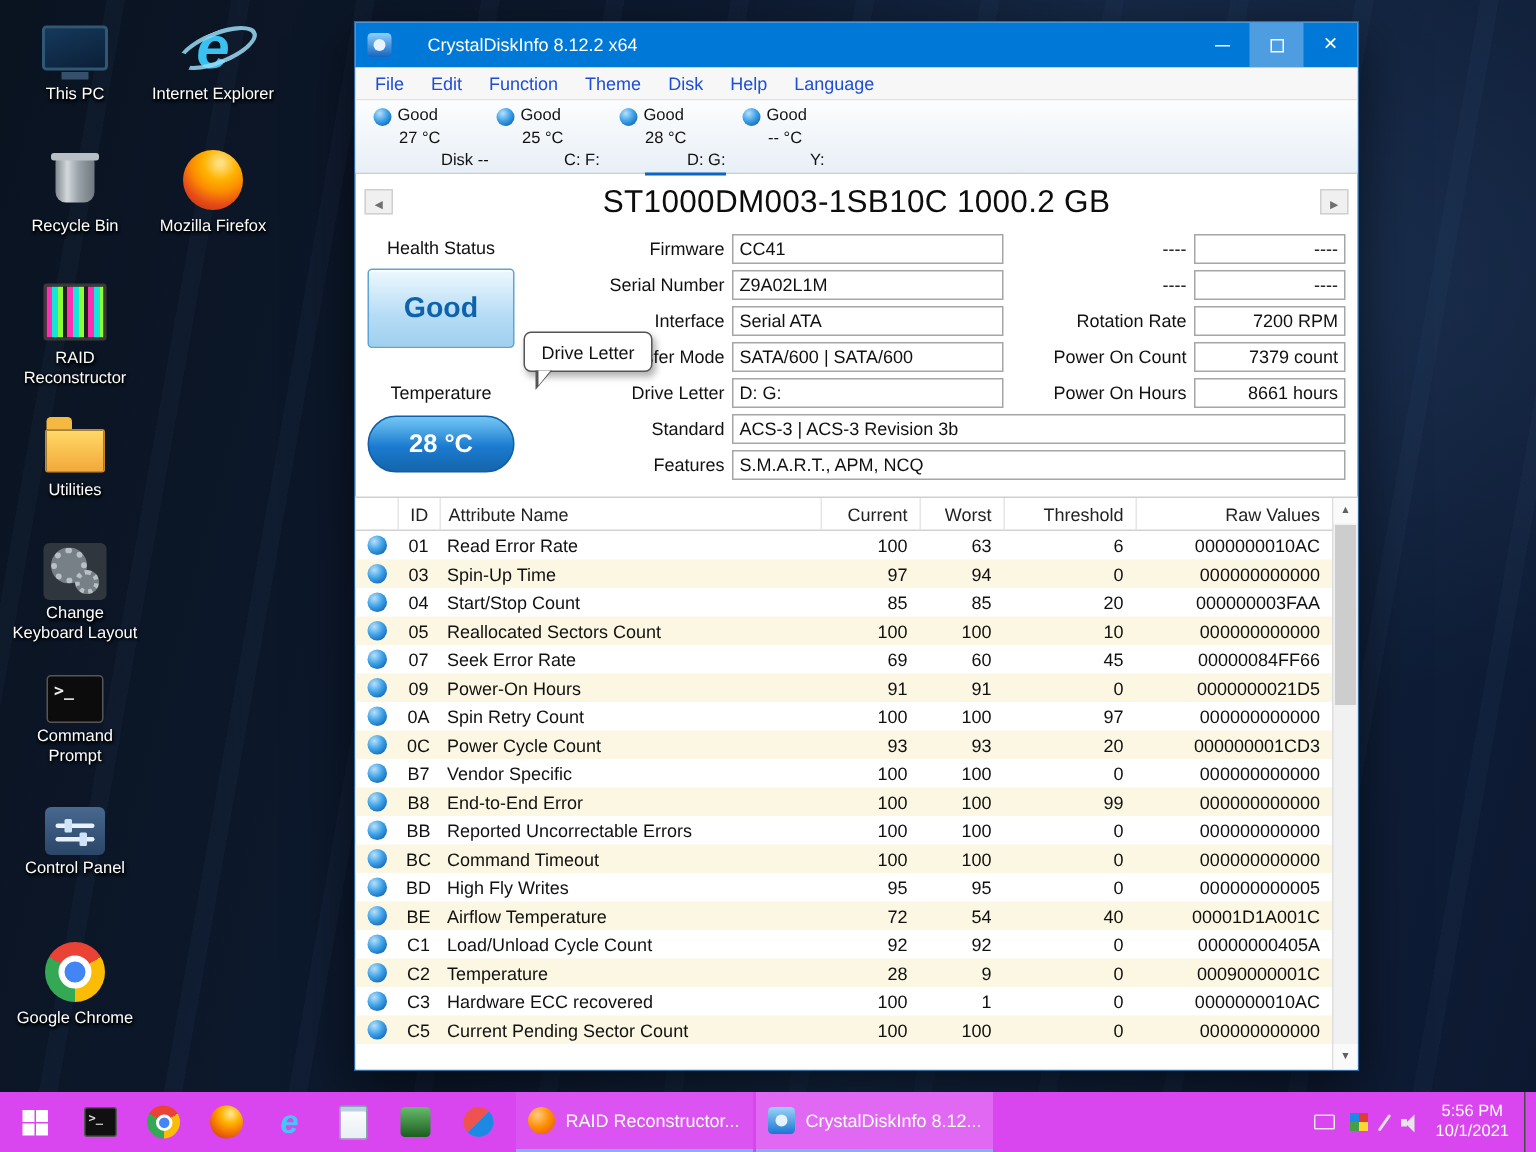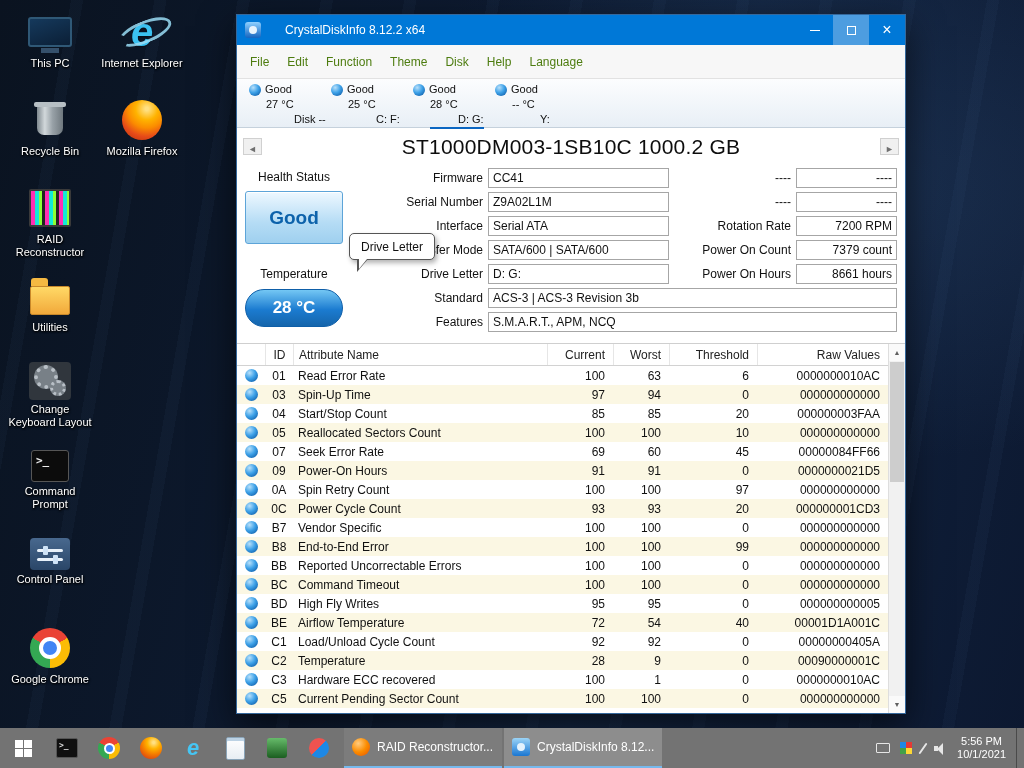--- a/index.html
+++ b/index.html
@@ -79,22 +79,22 @@
     color:#fff; font-size:12px; padding-left:8px; gap:24px; flex:0 0 auto; }
   .app-ico { width:16px; height:16px; border-radius:3px; background:linear-gradient(#8ed0ff,#1565c0); position:relative; }
   .app-ico::after { content:''; position:absolute; inset:4px; border-radius:50%; background:#e8f4fd; }
   .win-controls { margin-left:auto; display:flex; height:100%; }
   .wc { width:36px; display:flex; align-items:center; justify-content:center; }
   .wc-max { background:#4d9de0; }
   .g-min { display:block; width:10px; height:1px; background:#fff; }
   .g-max { display:block; width:9px; height:9px; border:1px solid #fff; }
   .g-close { font-size:16px; line-height:1; color:#fff; }
 
-  .menubar { height:34px; background:#f7f7f7; border-bottom:1px solid #e2e2e2;
-    display:flex; align-items:center; font-size:12px; color:#4d7c0f; padding-left:4px; flex:0 0 auto; }
+  .menubar { height:22px; background:#f7f7f7; border-bottom:1px solid #e2e2e2;
+    display:flex; align-items:center; font-size:12px; color:#1d4ed8; padding-left:4px; flex:0 0 auto; }
   .menu-item { padding:0 9px; }
 
   .diskstrip { height:49px; background:linear-gradient(#fcfdfe,#e8eff6); border-bottom:1px solid #c5d1dc;
     display:flex; padding-left:12px; flex:0 0 auto; }
   .disk-entry { width:82px; padding-top:3px; font-size:11px; line-height:15px; color:#111; }
   .disk-status { display:flex; align-items:center; gap:4px; }
   .sphere { width:12px; height:12px; border-radius:50%; flex:0 0 auto;
     background:radial-gradient(circle at 35% 30%, #b8e0fa, #3da1e8 45%, #0d5ca8 90%); }
   .disk-temp, .disk-drives-wrap { padding-left:17px; }
   .disk-drives { display:inline-block;padding-left:28px; }
@@ -158,21 +158,21 @@
     background:radial-gradient(circle at 35% 30%, #b8e0fa, #3da1e8 45%, #0d5ca8 90%); }
   .vscroll { position:absolute; top:0; right:0; bottom:0; width:17px; background:#f1f1f1; border-left:1px solid #dedede; }
   .vs-up, .vs-down { position:absolute; left:0; right:0; height:17px; background:#fafafa;
     display:flex; align-items:center; justify-content:center; }
   .vs-up { top:0; } .vs-down { bottom:0; }
   .vs-up::before { content:'\25B2'; font-size:7px; color:#606060; }
   .vs-down::before { content:'\25BC'; font-size:7px; color:#606060; }
   .vs-thumb { position:absolute; top:18px; left:1px; right:1px; height:120px; background:#cdcdcd; }
 
   
-  .taskbar { position:absolute; left:0; right:0; bottom:0; height:40px; background:#737373;
+  .taskbar { position:absolute; left:0; right:0; bottom:0; height:40px; background:#d946ef;
     display:flex; align-items:stretch; z-index:50; }
   .start-btn { width:46px; display:flex; align-items:center; justify-content:center; }
   .win-logo { display:grid; grid-template-columns:8px 8px; grid-template-rows:8px 8px; gap:1px; }
   .win-logo span { background:#fff; }
   .quick { display:flex; }
   .tb-btn { width:42px; display:flex; align-items:center; justify-content:center; }
   .tbart { position:relative; width:24px; height:24px; display:flex; align-items:center; justify-content:center; }
   .quick .n-command-prompt .tbart { background:#101010; border:1px solid #555; border-radius:2px; width:22px; height:20px; }
   .quick .n-command-prompt .tbart::before { content:'>_'; position:absolute; top:2px; left:2px;
     font:bold 8px "DejaVu Sans Mono", monospace; color:#ddd; }

